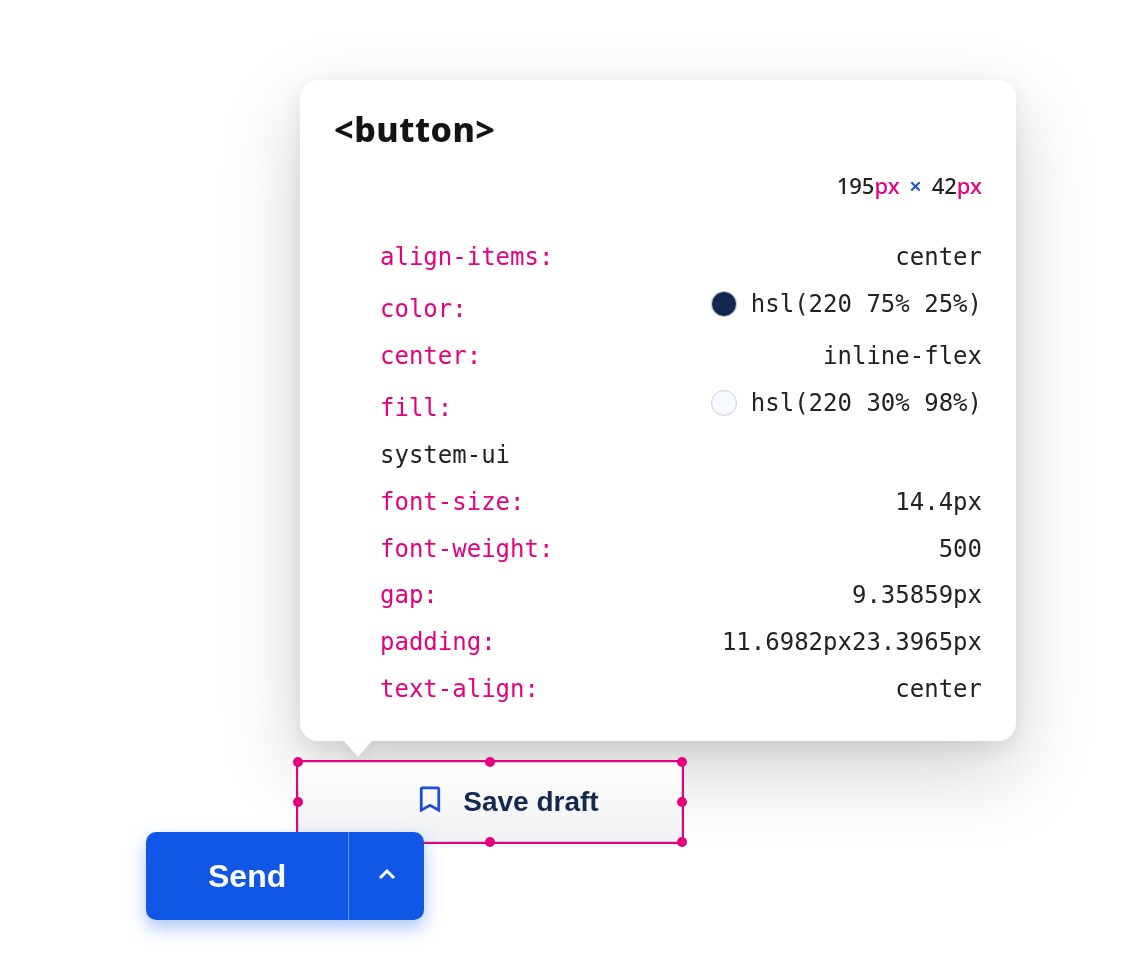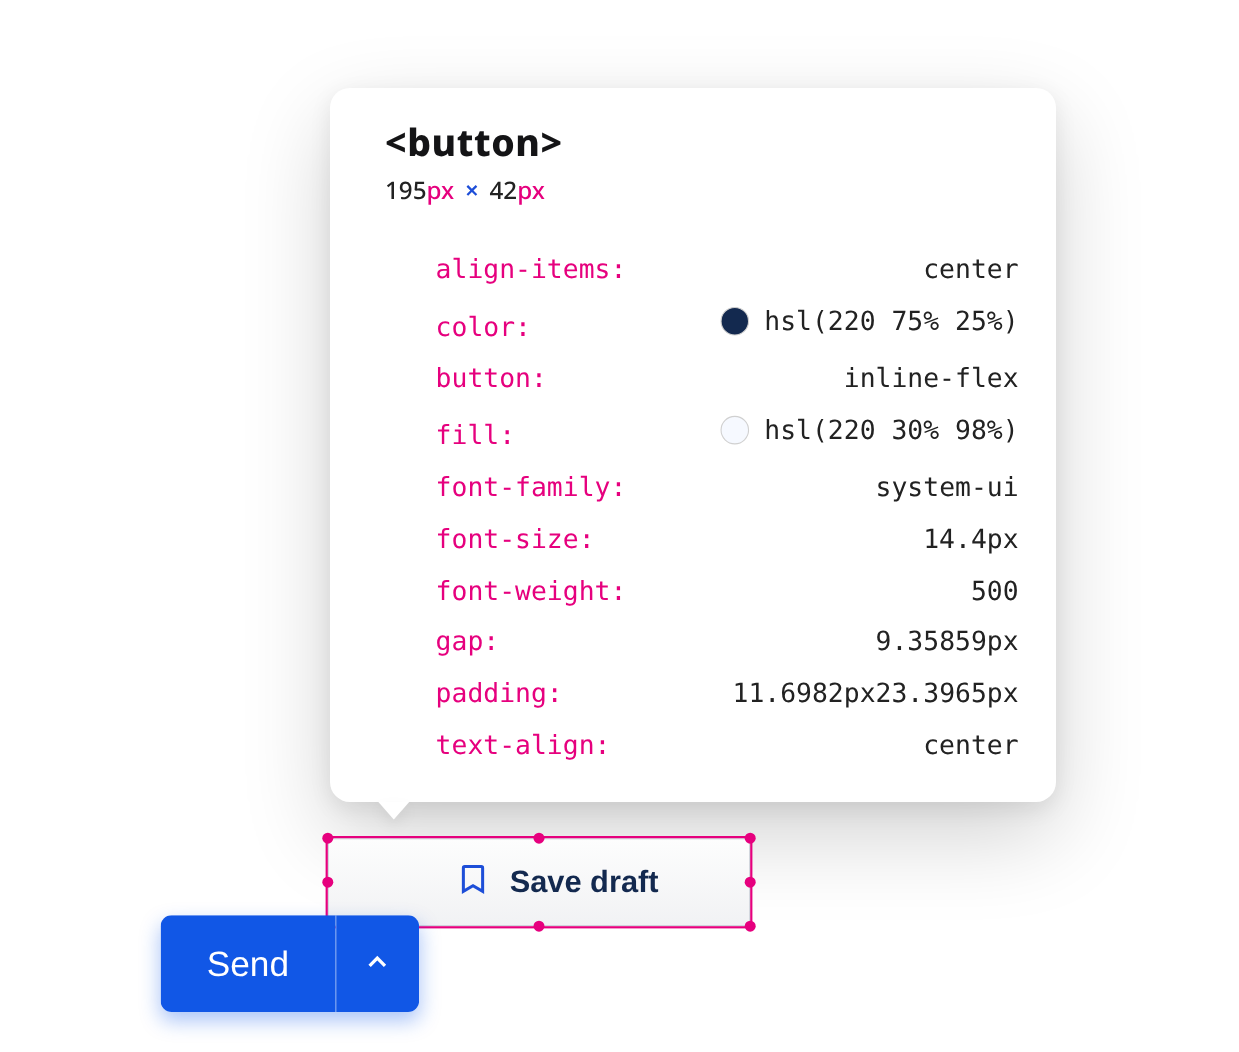--- a/index.html
+++ b/index.html
@@ -13,49 +13,50 @@
     position: relative;
     overflow: hidden;
   }
   .mono { font-family: ui-monospace, SFMono-Regular, Menlo, Monaco, Consolas, monospace; margin-left: 46px; }
 
   
   .inspector {
     position: absolute;
     left: 300px;
     top: 80px;
-    width: 660px;
+    width: 716px;
     background: #ffffff;
     border-radius: 18px;
     box-shadow: 0 30px 80px rgba(0,0,0,0.18), 0 6px 20px rgba(0,0,0,0.08);
-    padding: 26px 34px 28px 50px;
+    padding: 26px 34px 28px 34px;
   }
   .inspector::after {
     
     content: "";
     position: absolute;
     left: 44px;
     bottom: -16px;
     width: 0; height: 0;
     border-left: 14px solid transparent;
     border-right: 14px solid transparent;
     border-top: 16px solid #ffffff;
     filter: drop-shadow(0 6px 6px rgba(0,0,0,0.06));
   }
   .insp-title {
     font-weight: 800;
     font-size: 34px;
     color: #141416;
     letter-spacing: 0.5px;
   }
   .insp-dims {
-    margin-top: 6px;
+    margin-top: 18px;
     font-size: 22px;
     color: #222;
     font-weight: 500;
+    text-align: right;
   }
   .insp-dims .px { color: #e6007e; }
   .insp-dims .x  { color: #1d4ed8; padding: 0 4px; font-weight: 600; }
 
   .props {
     margin-top: 34px;
     font-size: 24px;
     line-height: 1.95;
   }
   .prop-row {
@@ -146,23 +147,23 @@
     top: 832px;
     height: 88px;
     display: inline-flex;
     border-radius: 10px;
     overflow: hidden;
     box-shadow: 0 8px 18px rgba(15,90,235,0.35);
   }
   .send-btn {
     background: #1157e6;
     color: #ffffff;
-    font-weight: 400;
+    font-weight: 700;
     font-size: 32px;
-    padding: 0 42px;
+    padding: 0 62px;
     display: inline-flex;
     align-items: center;
     border: none;
   }
   .send-chevron {
     background: #1157e6;
     width: 76px;
     display: inline-flex;
     align-items: center;
     justify-content: center;
@@ -196,34 +197,33 @@
 
     <div class="prop-row">
       <span class="prop-name">color:</span>
       <span class="prop-val">
         <span class="swatch" style="background:#13294f"></span>
         <span>hsl(220 75% 25%)</span>
       </span>
     </div>
 
     <div class="prop-row">
-      <span class="prop-name">button:</span>
+      <span class="prop-name">center:</span>
       <span class="prop-val">inline-flex</span>
     </div>
 
     <div class="prop-row">
       <span class="prop-name">fill:</span>
       <span class="prop-val">
         <span class="swatch" style="background:#f6f9ff"></span>
         <span>hsl(220 30% 98%)</span>
       </span>
     </div>
 
     <div class="prop-row">
-      <span class="prop-name">font-family:</span>
       <span class="prop-val">system-ui</span>
     </div>
 
     <div class="prop-row">
       <span class="prop-name">font-size:</span>
       <span class="prop-val">14.4px</span>
     </div>
 
     <div class="prop-row">
       <span class="prop-name">font-weight:</span>

